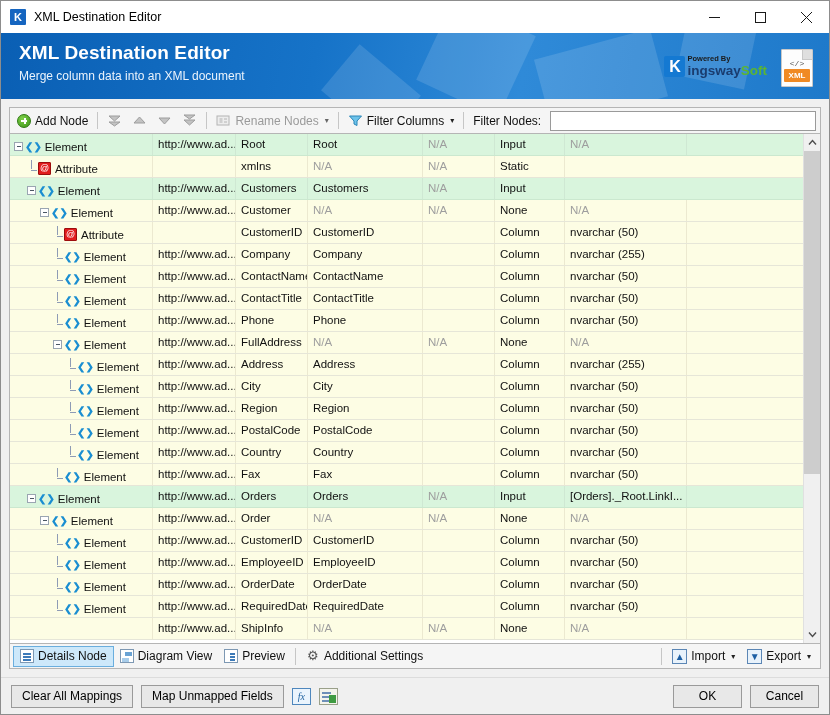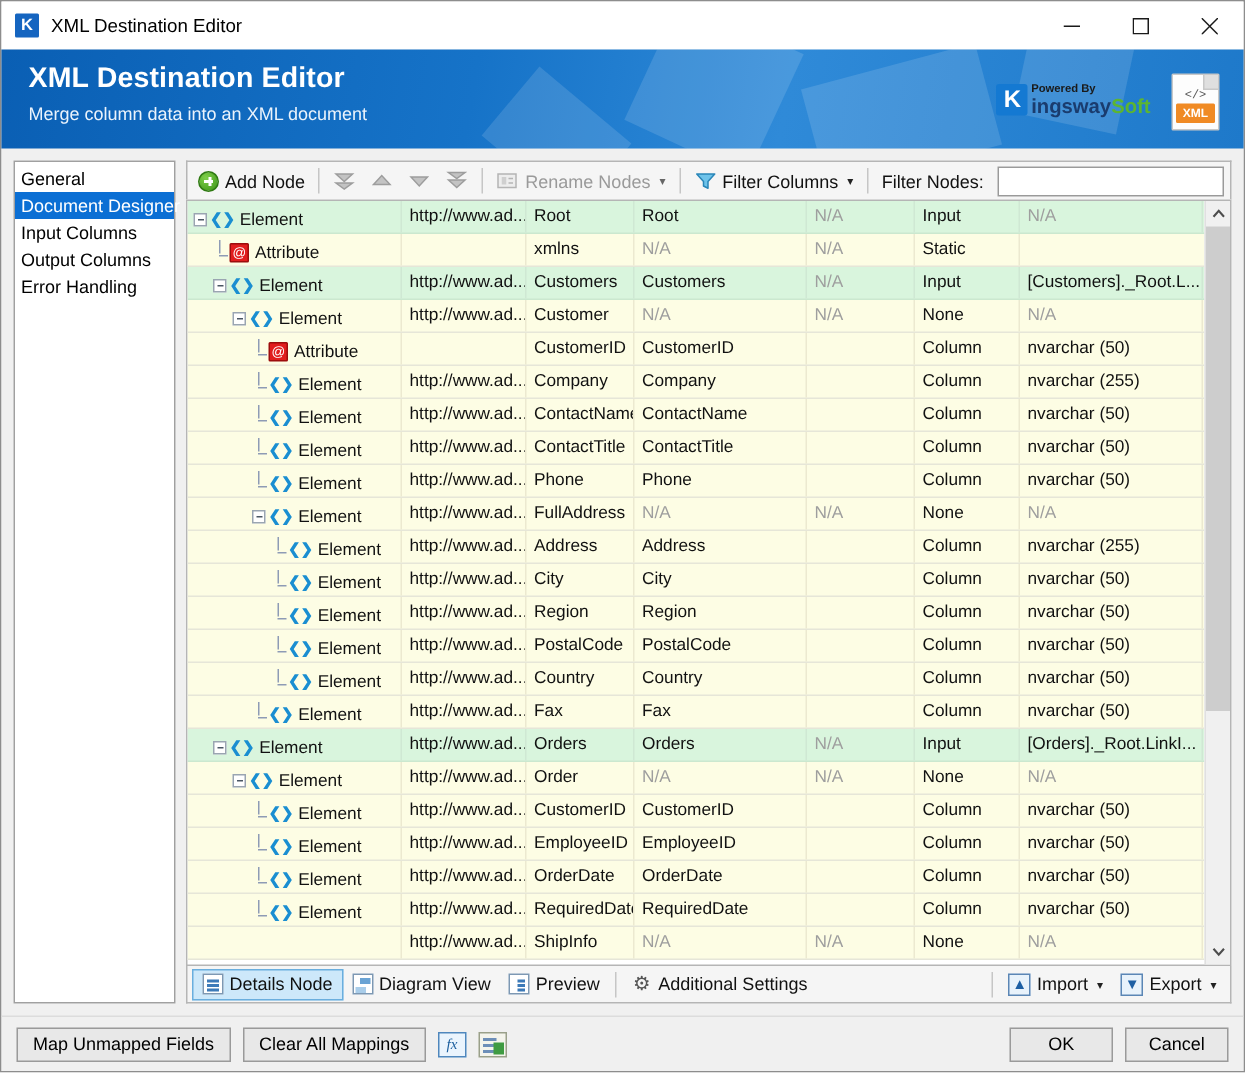--- a/index.html
+++ b/index.html
@@ -320,27 +320,20 @@
     </div>
     <div class="xmlfile">
       <div class="fold"></div>
       <div class="code">&lt;/&gt;</div>
       <div class="tag">XML</div>
     </div>
   </div>
 
   <div class="body-area">
 
-    <div class="sidebar">
-      <div class="side-item">General</div>
-      <div class="side-item sel">Document Designer</div>
-      <div class="side-item">Input Columns</div>
-      <div class="side-item">Output Columns</div>
-      <div class="side-item">Error Handling</div>
-    </div>
 
     <div class="content">
 
       <div class="toolbar">
         <div class="tb-item">
           <span class="plus-ico ico"></span>
           <span>Add Node</span>
         </div>
         <div class="tb-sep"></div>
         <div class="tb-item dis">
@@ -430,21 +423,20 @@
                     <div class="expander"></div>
                   </div>
                   <div class="el-ico" style="font-size: 10px;">❮❯</div>
                   <span>Element</span>
                 </div>
                 <div class="cell" style="flex: 0 0 83px;">http://www.ad...</div>
                 <div class="cell" style="flex: 0 0 72px;">Customers</div>
                 <div class="cell" style="flex: 0 0 115px;">Customers</div>
                 <div class="cell na" style="flex: 0 0 72px;">N/A</div>
                 <div class="cell" style="flex: 0 0 70px;">Input</div>
-                <div class="cell" style="flex: 0 0 122px;">[Customers]._Root.L...</div>
               </div>
               <div class="row">
                 <div class="cell type" style="flex: 0 0 143px;">
                   <div style="display: flex; align-items: center; height: 100%; flex: 0 0 auto;">
                     <div style="flex: 0 0 30px; height: 100%;"></div>
                     <div class="expander"></div>
                   </div>
                   <div class="el-ico" style="font-size: 10px;">❮❯</div>
                   <span>Element</span>
                 </div>
@@ -811,22 +803,22 @@
           <span class="imp-ico">▼</span>
           <span>Export</span>
           <span class="caret" style="color:#222">▾</span>
         </div>
       </div>
 
     </div>
   </div>
 
   <div class="footer">
+    <button class="btn">Clear All Mappings</button>
     <button class="btn">Map Unmapped Fields</button>
-    <button class="btn">Clear All Mappings</button>
     <span class="fx-ico">fx</span>
     <span class="xls-ico">
         <i style="top:3px"></i>
         <i style="top:7px"></i>
         <i style="top:11px"></i>
         <b></b>
       </span>
     <span class="spacer"></span>
     <button class="btn wide">OK</button>
     <button class="btn wide">Cancel</button>

